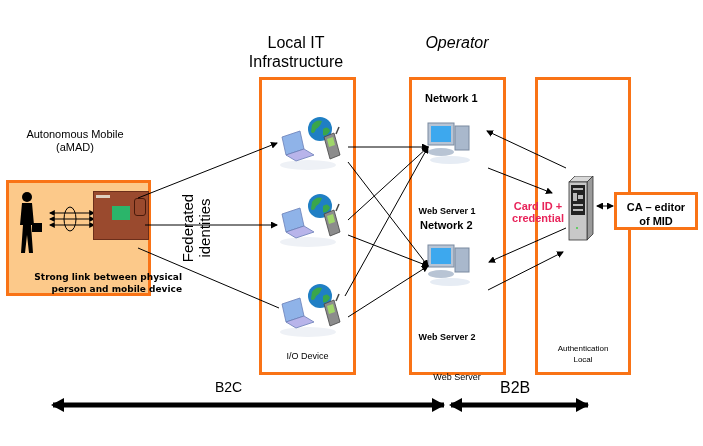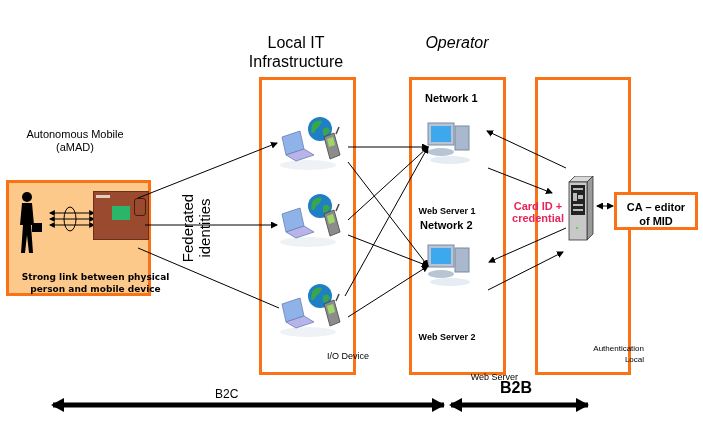--- a/index.html
+++ b/index.html
@@ -1,21 +1,21 @@
 <!DOCTYPE html>
 <html><head>
 <meta charset="utf-8">
 <style>
   html, body { margin: 0; padding: 0; background: #ffffff; }
   body { width: 703px; height: 446px; position: relative; overflow: hidden; font-family: "Liberation Sans", sans-serif; color: #000; }
   .abs { position: absolute; }
   .col-title { font-size: 16px; text-align: center; line-height: 19px; }
   .box { position: absolute; border: 3px solid #f97316; background: #fff; box-sizing: border-box; }
   .small-bold { font-size: 9px; font-weight: bold; text-align: center; margin-top: 28px; }
-  .small { font-size: 9px; text-align: right; margin-left: 13px; }
+  .small { font-size: 9px; text-align: center; }
   .net-label { font-size: 11px; font-weight: bold; }
   svg.layer { position: absolute; left: 0; top: 0; }
   .icon { position: absolute; }
 </style>
 </head>
 <body>
 
 <div class="abs col-title" style="left:236px; top:33px; width:120px;">
   <div>Local IT</div>
   <div>Infrastructure</div>
@@ -55,21 +55,21 @@
     <line x1="3" y1="20" x2="47" y2="20" stroke="#000" stroke-width="1.2" marker-end="url(#ah)" marker-start="url(#ahs)"></line>
     <ellipse cx="23" cy="14" rx="6" ry="12" fill="none" stroke="#000" stroke-width="1"></ellipse>
   </svg>
 
   <div class="icon" style="left:84px; top:8px; width:54px; height:47px; background:#9a4a2e; border:1px solid #6b2e1a;">
     <div style="position:absolute; left:18px; top:14px; width:18px; height:14px; background:#2bb56a;"></div>
     <div style="position:absolute; left:40px; top:6px; width:10px; height:16px; border:1px solid #4a1a0a; border-radius:3px;"></div>
     <div style="position:absolute; left:2px; top:3px; width:14px; height:3px; background:#e0d0c0;"></div>
   </div>
 
-  <div class="abs" style="left:0; top:88px; width:173px; font-size:9px; font-weight:bold; text-align:center; line-height:12px; font-family:'DejaVu Sans', sans-serif;">
+  <div class="abs" style="left:0; top:88px; width:173px; font-size:9px; font-weight:bold; text-align:right; line-height:12px; font-family:'DejaVu Sans', sans-serif;">
     <div>Strong link between physical</div>
     <div>person and mobile device</div>
   </div>
 </div>
 
 <div class="abs" style="left:142px; top:210px; width:110px; height:36px; transform:rotate(-90deg); font-size:15px; line-height:17px; text-align:center;">
   <div>Federated</div>
   <div>identities</div>
 </div>
 
@@ -153,22 +153,22 @@
   <div>of MID</div>
 </div>
 
 <div class="abs small" style="left:259px; top:351px; width:97px;">I/O Device</div>
 <div class="abs small" style="left:409px; top:372px; width:96px;">Web Server</div>
 <div class="abs small" style="left:535px; top:343px; width:96px; font-size:8px; line-height:11px;">
   <div>Authentication</div>
   <div>Local</div>
 </div>
 
-<div class="abs" style="left:215px; top:379px; font-size:12px;margin-top:8px;">B2C</div>
-<div class="abs" style="left:500px; top:379px; font-size:16px;font-weight:bold;">B2B</div>
+<div class="abs" style="left:215px; top:379px; font-size:14px;">B2C</div>
+<div class="abs" style="left:500px; top:379px; font-size:16px;">B2B</div>
 
 <svg class="layer" width="703" height="446" viewBox="0 0 703 446" id="arrows">
   <defs>
     <marker id="arr" markerWidth="7" markerHeight="7" refX="6" refY="3.5" orient="auto" markerUnits="userSpaceOnUse">
       <path d="M0,0 L7,3.5 L0,7 Z" fill="#000"></path>
     </marker>
     <marker id="arrs" markerWidth="7" markerHeight="7" refX="1" refY="3.5" orient="auto" markerUnits="userSpaceOnUse">
       <path d="M7,0 L0,3.5 L7,7 Z" fill="#000"></path>
     </marker>
     <marker id="big" markerWidth="14" markerHeight="14" refX="12" refY="7" orient="auto" markerUnits="userSpaceOnUse">

